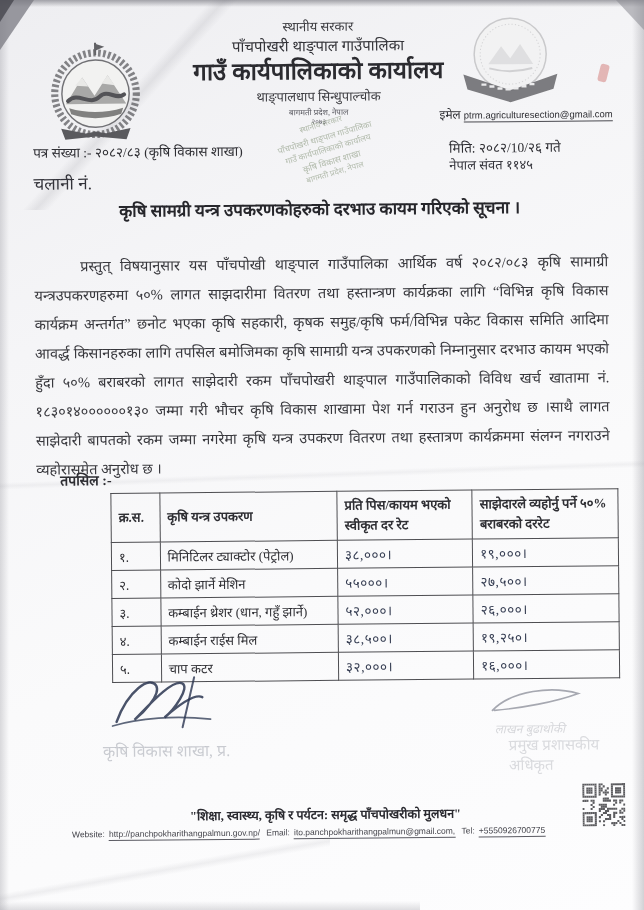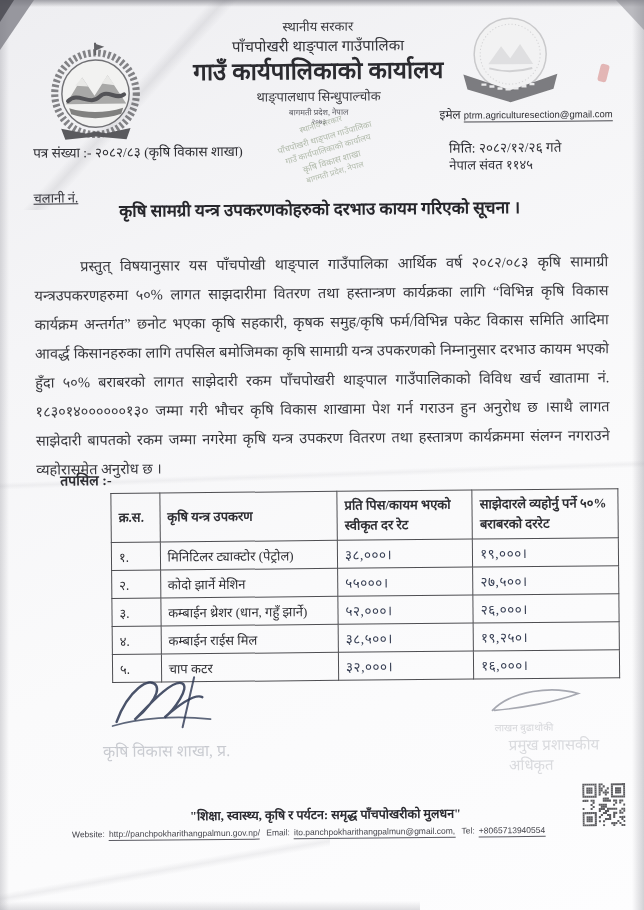--- a/index.html
+++ b/index.html
@@ -39,21 +39,21 @@
   .lh1{font-size:13px;color:#3c3c40;}
   .lh2{font-size:15px;margin-top:3px;color:#333338;}
   .lh3{font-size:24px;font-weight:700;margin-top:3px;color:#2b2b30;}
   .lh4{font-size:13px;margin-top:4px;color:#3c3c40;}
   .lh5{font-size:8px;margin-top:3px;color:#55555c;}
   .lh6{font-size:7px;margin-top:1px;color:#66666d;}
   .email-top{position:absolute;right:28px;top:107px;font-size:12px;color:#2e2e33;}
   .email-top .lat{font-family:"Liberation Sans","DejaVu Sans",sans-serif;font-size:9.5px;
                   border-bottom:1px solid #4a4a50;padding-bottom:1px;}
   .letterno{position:absolute;left:36px;top:141px;font-size:13.5px;color:#2f2f34;}
-  .chalani{position:absolute;left:36px;top:186px;font-size:13px;color:#33333a;text-decoration:underline;}
+  .chalani{position:absolute;left:36px;top:169px;font-size:17px;color:#33333a;}
   .dateline{position:absolute;left:452px;top:140px;font-size:13.5px;color:#2f2f34;}
   .samvat{position:absolute;left:452px;top:157px;font-size:13px;color:#33333a;}
   .stamp{position:absolute;left:246px;top:118px;width:170px;text-align:center;
          transform:rotate(-16deg);color:rgba(124,140,112,.55);line-height:12.5px;}
   .stamp .s1{font-size:8px;}
   .stamp .s2{font-size:8.5px;}
   .stamp .s3{font-size:9px;}
   .subject{position:absolute;left:0;top:197px;width:644px;text-align:center;
            font-size:17px;font-weight:700;color:#26262b;}
   .bodytext{position:absolute;left:36px;top:250px;width:574px;font-size:14.5px;line-height:29px;
@@ -67,21 +67,21 @@
   table.rates td{height:23px;}
   .col-sn{width:46px;}
   .col-item{width:168px;}
   .col-rate{width:128px;}
   .col-share{width:138px;}
   td.num{color:#333b50;font-size:13.5px;letter-spacing:.5px;}
   
   .sig-left{position:absolute;left:96px;top:668px;width:150px;height:68px;}
   .sig-left-label{position:absolute;left:100px;top:738px;font-size:16px;color:rgba(120,125,140,.38);}
   .sig-right{position:absolute;left:480px;top:688px;width:120px;height:32px;}
-  .sig-right-name{position:absolute;left:492px;top:722px;font-size:10px;color:rgba(130,132,142,.30);}
+  .sig-right-name{position:absolute;left:492px;top:722px;font-size:12px;color:rgba(130,132,142,.30);font-style:italic;}
   .sig-right-title{position:absolute;left:506px;top:736px;font-size:15px;color:rgba(130,132,142,.28);}
   
   .slogan{position:absolute;left:0;top:806px;width:644px;text-align:center;
           font-size:12.5px;font-weight:700;color:#2a2a30;}
   .webline{position:absolute;left:0;top:827px;width:610px;text-align:center;
           font-family:"Liberation Sans","DejaVu Sans",sans-serif;font-size:8.5px;color:#45454c;}
   .webline .u{border-bottom:1px solid #5a5a62;padding-bottom:1px;}
   .webline span{margin:0 2px;}
   .qr{position:absolute;left:579px;top:786px;width:43px;height:43px;fill:#3a3a3e;opacity:.82;}
 </style>
@@ -148,21 +148,21 @@
       <span class="lat">ptrm.agriculturesection@gmail.com</span>
     </div>
 
     <div class="letterno">
       <span>पत्र संख्या :-</span>
       <span>२०८२/८३ (कृषि विकास शाखा)</span>
     </div>
     <div class="chalani">चलानी नं.</div>
     <div class="dateline">
       <span>मिति:</span>
-      <span>२०८२/१२/२६ गते</span>
+      <span>२०८२/10/२६ गते</span>
     </div>
     <div class="samvat">नेपाल संवत ११४५</div>
 
     <div class="stamp">
       <div class="s1">स्थानीय सरकार</div>
       <div class="s2">पाँचपोखरी थाङ्पाल गाउँपालिका</div>
       <div class="s2">गाउँ कार्यपालिकाको कार्यालय</div>
       <div class="s3">कृषि विकास शाखा</div>
       <div class="s1">बागमती प्रदेश, नेपाल</div>
     </div>
@@ -231,21 +231,21 @@
     <svg class="sig-right" viewBox="0 0 120 32">
       <path d="M10 24 C30 4 70 0 96 8 C74 16 40 22 12 24" stroke="#6e727e" stroke-width="1.7" fill="none" stroke-linecap="round" opacity=".6"></path>
     </svg>
     <div class="sig-right-name">लाखन बुढाथोकी</div>
     <div class="sig-right-title">प्रमुख प्रशासकीय अधिकृत</div>
 
     <div class="slogan">"शिक्षा, स्वास्थ्य, कृषि र पर्यटन: समृद्ध पाँचपोखरीको मुलधन"</div>
     <div class="webline">
       <span>Website:</span><span class="u">http://panchpokharithangpalmun.gov.np/</span>
       <span>Email:</span><span class="u">ito.panchpokharithangpalmun@gmail.com,</span>
-      <span>Tel:</span><span class="u">+8065713940554</span>
+      <span>Tel:</span><span class="u">+5550926700775</span>
     </div>
 
     <svg id="qr" class="qr" viewBox="0 0 42 42">
         <rect x="0" y="0" width="2" height="2"></rect>
         <rect x="2" y="0" width="2" height="2"></rect>
         <rect x="4" y="0" width="2" height="2"></rect>
         <rect x="6" y="0" width="2" height="2"></rect>
         <rect x="8" y="0" width="2" height="2"></rect>
         <rect x="10" y="0" width="2" height="2"></rect>
         <rect x="12" y="0" width="2" height="2"></rect>

